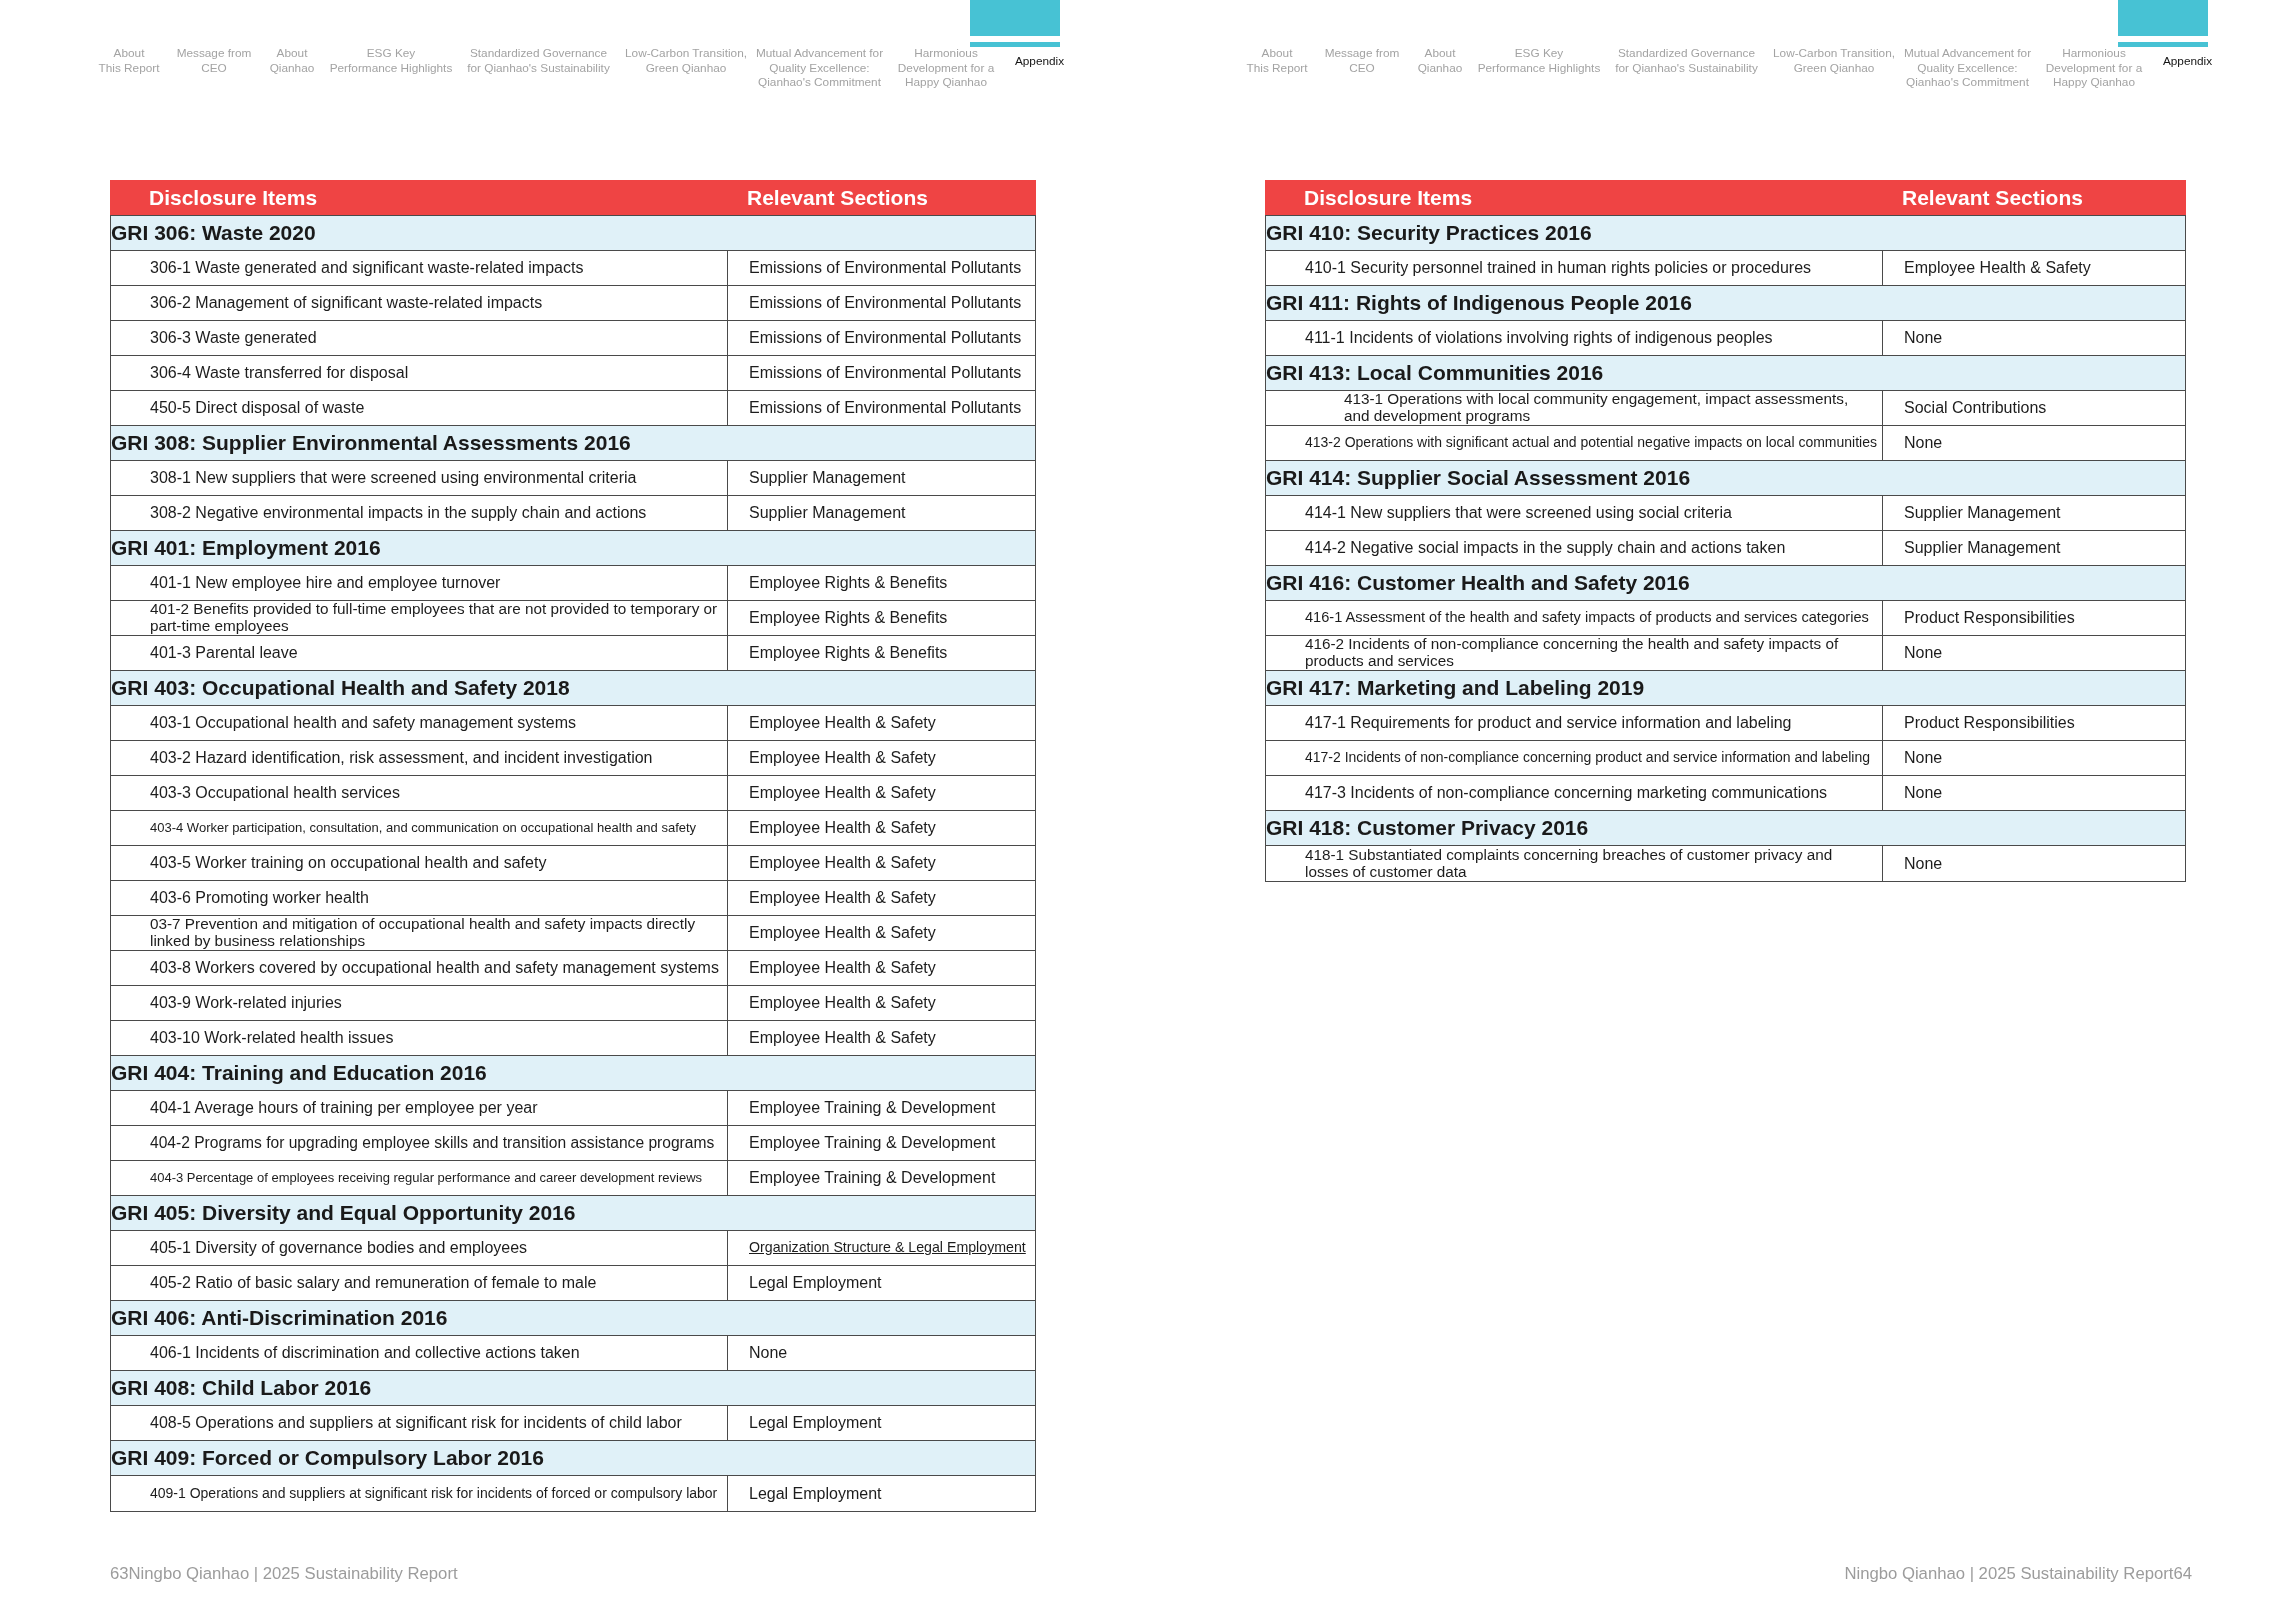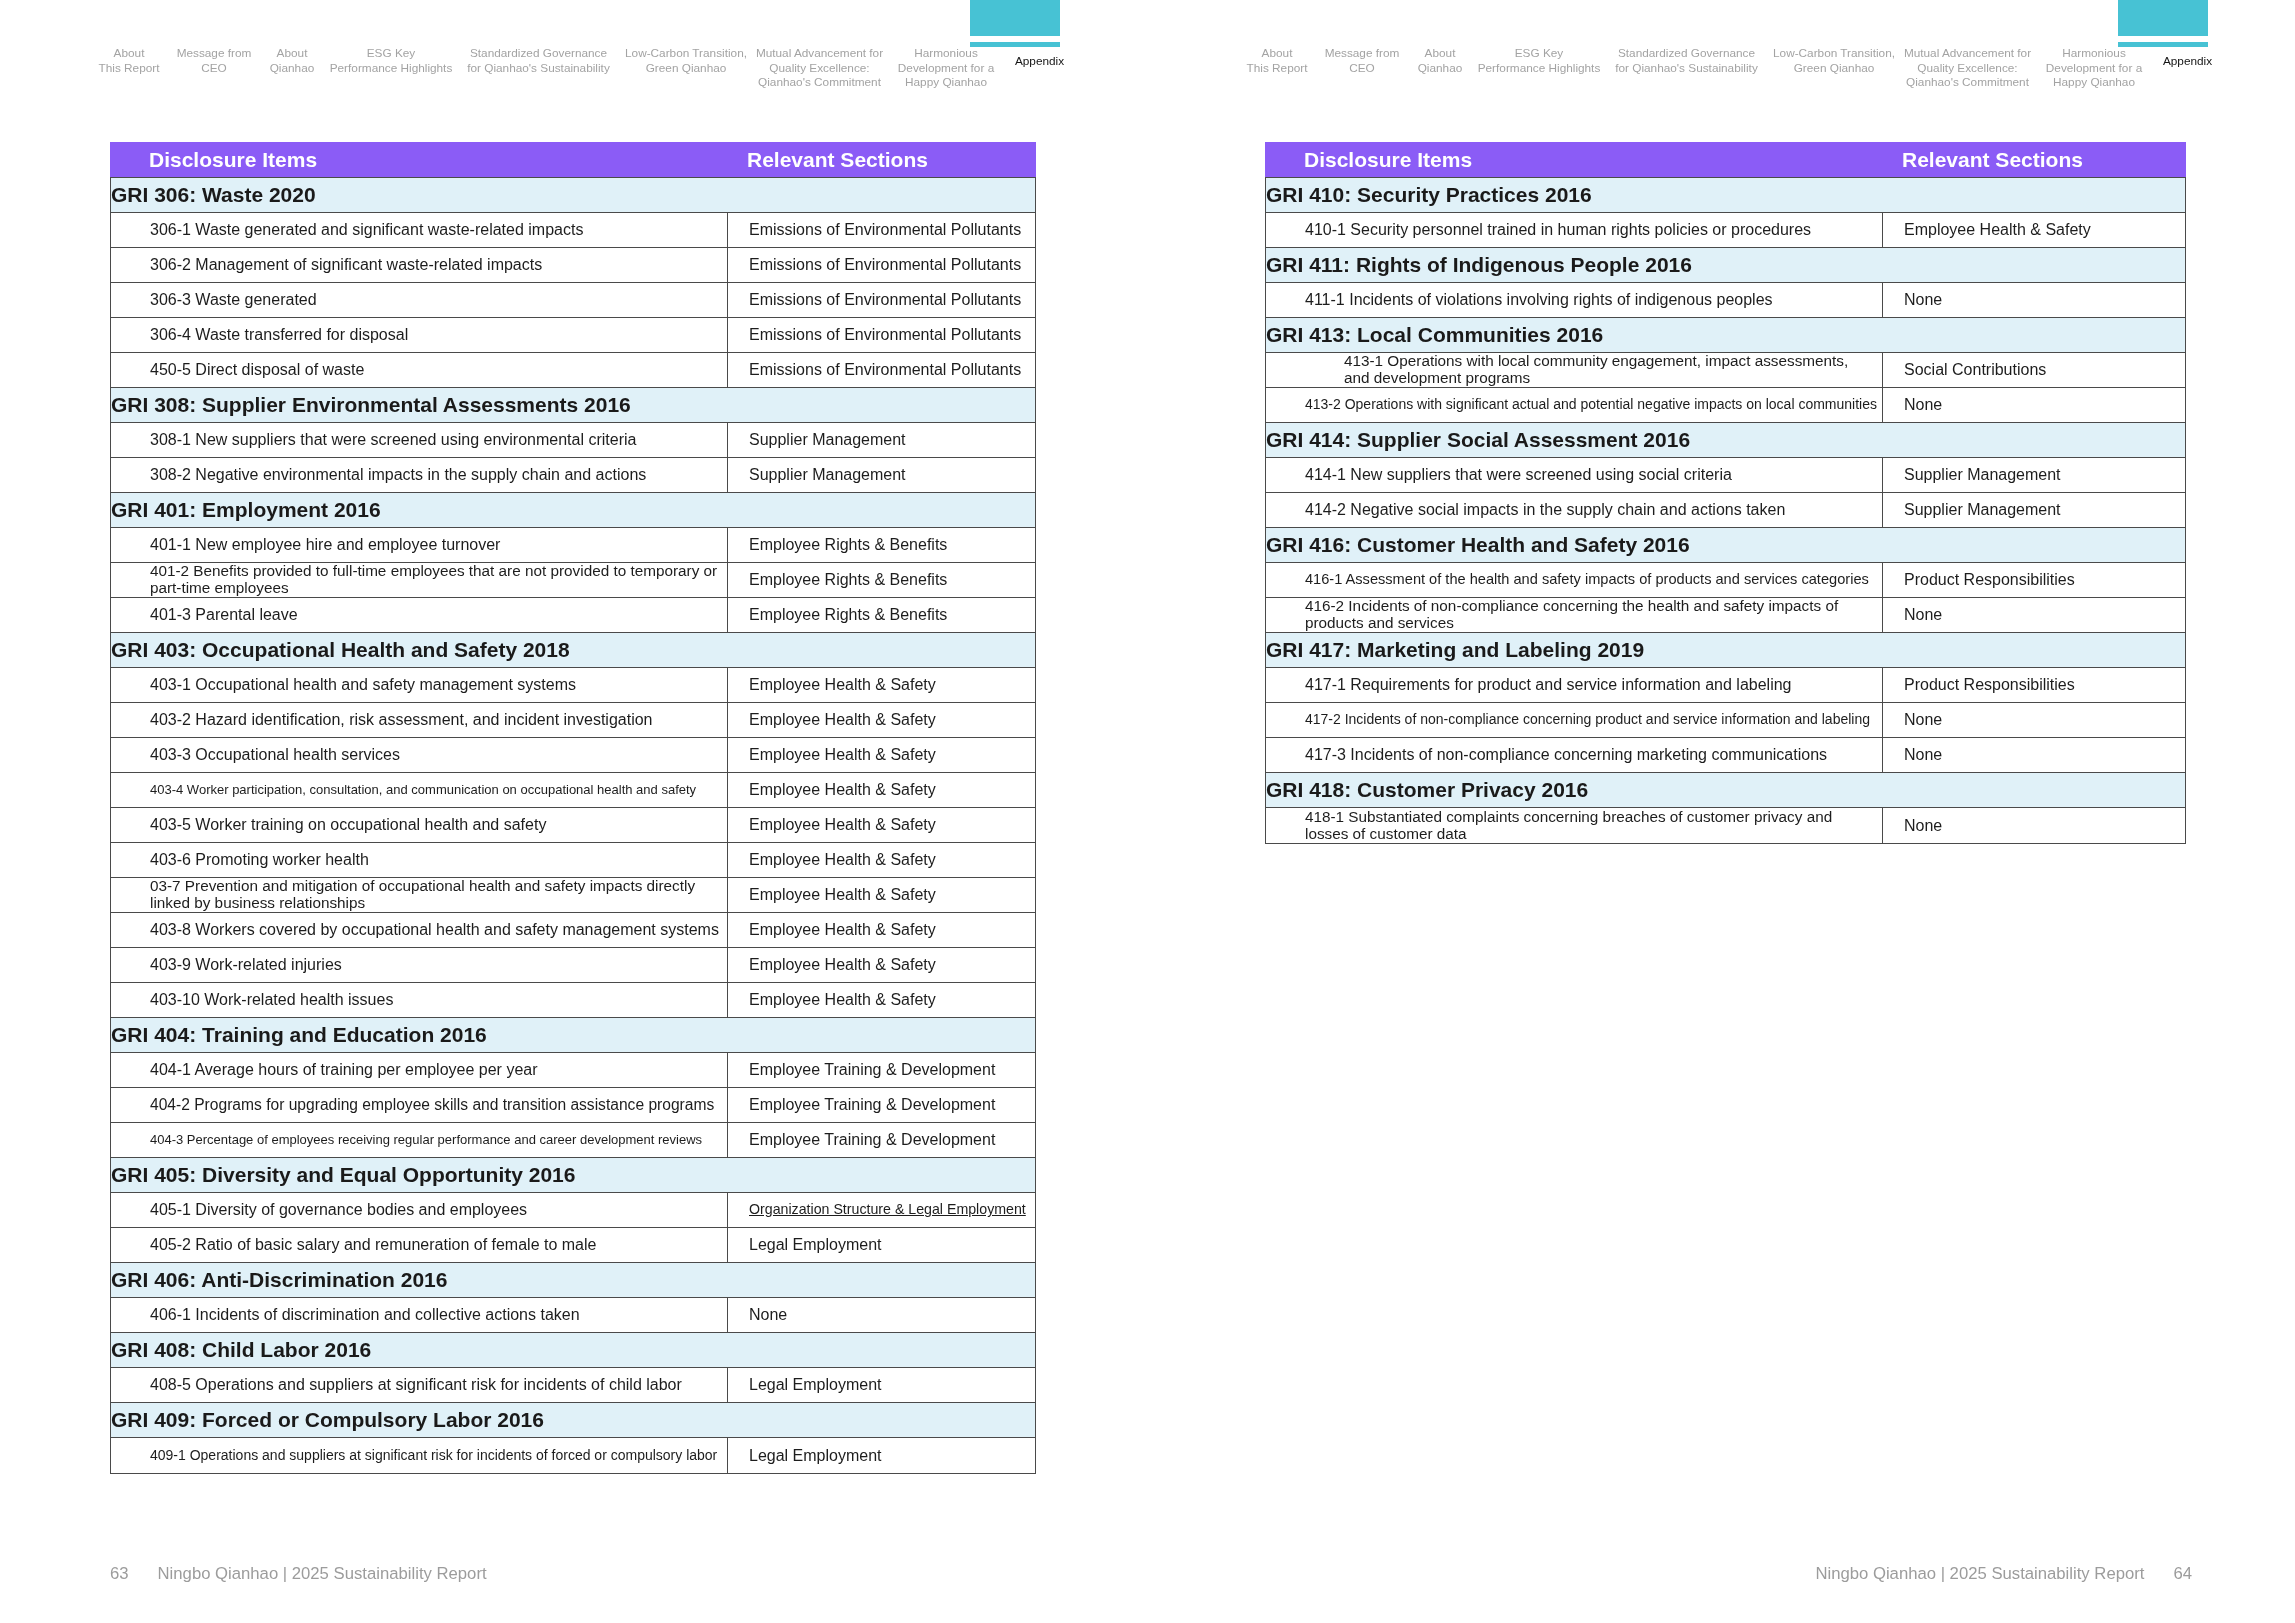--- a/index.html
+++ b/index.html
@@ -29,37 +29,37 @@
   .tab-marker { position: absolute; top: 0; left: 970px; width: 90px; }
   .tab-marker .block { height: 36px; background: #47C2D4; }
   .tab-marker .bar { margin-top: 5.6px; height: 5.6px; background: #47C2D4; }
 
   
   .gri-table { position: absolute; top: 142px; }
   .page-left  .gri-table { left: 110px; width: 926px; }
   .page-right .gri-table { left: 117px; width: 921px; }
 
   .trow { display: flex; height: 35px; background: #fff; border-bottom: 1.4px solid #4a4a4a; }
-  .thead { background: #8b5cf6; border-bottom: none; }
+  .thead { background: #ef4444; border-bottom: none; margin-top: 38px; }
   .thead .cell { color: #ffffff; font-weight: bold; font-size: 21px; }
   .tbody-wrap { border: 1.4px solid #4a4a4a; }
   .tbody-wrap .trow:last-child { border-bottom: none; }
 
   .trow.section { background: #E0F1F8; }
   .trow.section .cell { width: 100%; font-size: 21px; font-weight: bold; color: #1a1a1a; }
 
   .cell { display: flex; align-items: center; overflow: hidden; }
   .c1 { width: 616px; padding: 0 9.7px 0 39px; }
   .c2 { flex: 1; padding: 0 7px 0 21px; }
   .trow.data .c2 { border-left: 1.4px solid #4a4a4a; }
   .ctext { display: inline-block; white-space: nowrap; font-size: 16px; line-height: 17.3px; color: #1d1d1d; }
   .ctext.wrap { white-space: normal; line-height: 16.7px; }
 
   
-  .footer { position: absolute; top: 1564px; font-size: 16.7px; color: #9c9c9c; display: flex; gap: 29px; align-items: baseline; }
+  .footer { position: absolute; top: 1564px; font-size: 16.7px; color: #9c9c9c; display: flex; align-items: baseline; }
   .page-left .footer { left: 110px; }
   .page-right .footer { right: 104px; }
 </style>
 </head>
 <body>
 
 <div class="spread">
 
   <div class="page page-left">
     <div class="tab-marker">

